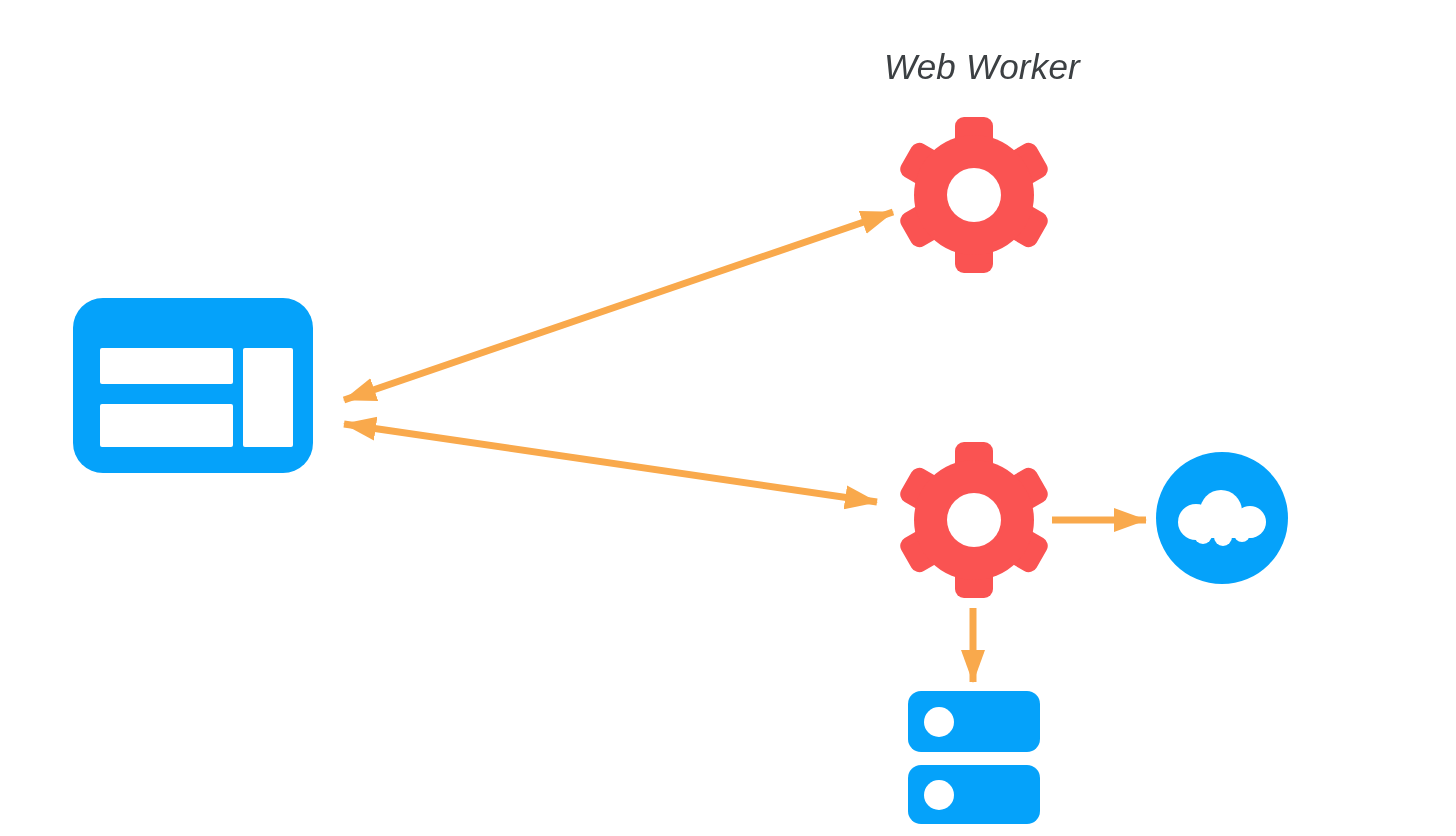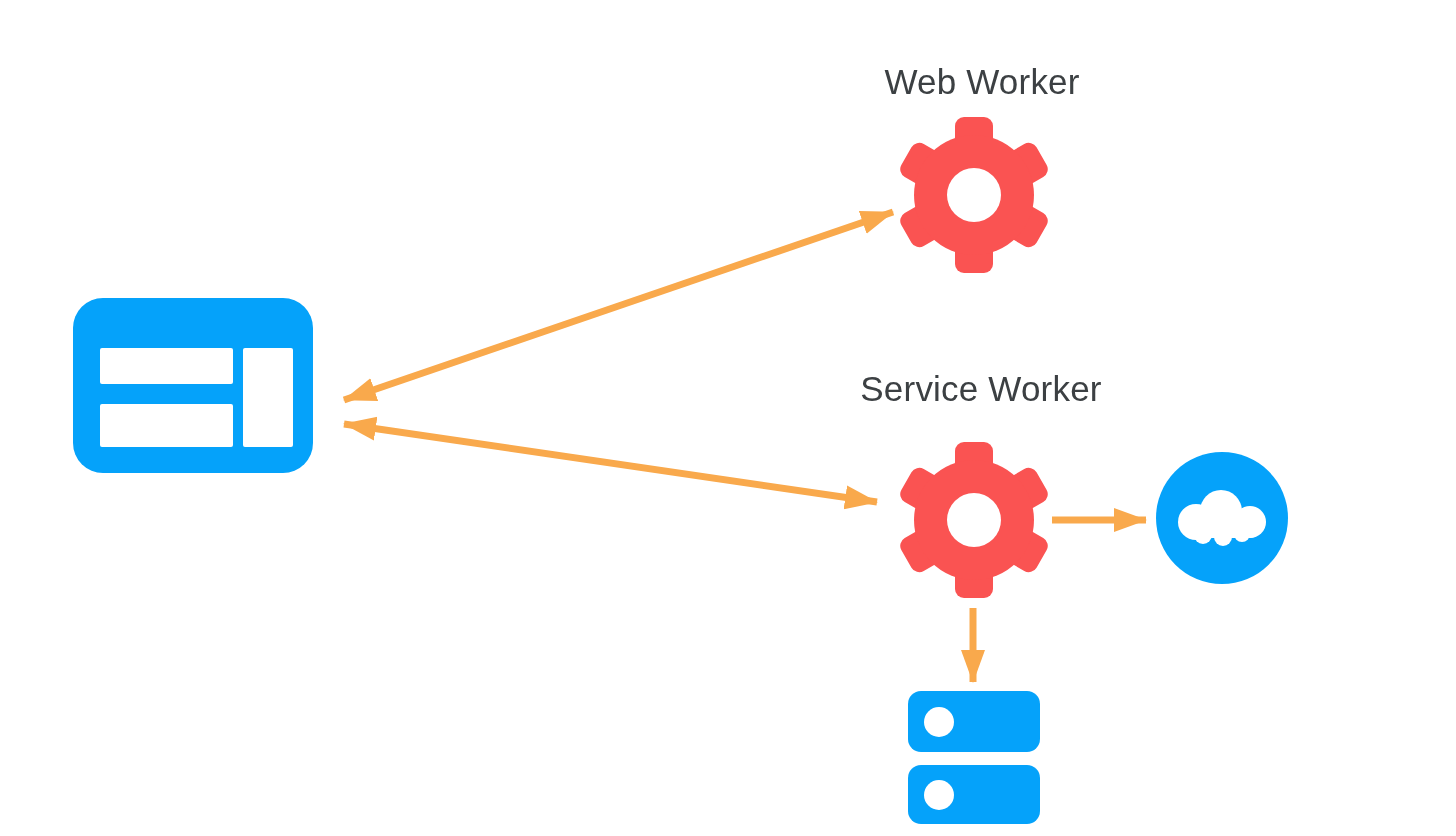--- a/index.html
+++ b/index.html
@@ -106,30 +106,29 @@
       <marker id="ah" markerUnits="userSpaceOnUse" markerWidth="36" markerHeight="28" refX="32" refY="13" orient="auto-start-reverse">
         <path class="arrowhead" d="M0,1 L33,13 L0,25 Z"></path>
       </marker>
     </defs>
     <line x1="344" y1="400" x2="893" y2="212" marker-start="url(#ah)" marker-end="url(#ah)"></line>
     <line x1="344" y1="424" x2="877" y2="502" marker-start="url(#ah)" marker-end="url(#ah)"></line>
     <line x1="1052" y1="520" x2="1146" y2="520" marker-end="url(#ah)"></line>
     <line x1="973" y1="608" x2="973" y2="682" marker-end="url(#ah)"></line>
   </svg>
 
-  <div class="node-label" style="left:982px;top:62px;">Web Worker</div>
+  <div class="node-label" style="left:982px;top:47px;font-style:italic;">Web Worker</div>
   <div class="gear gear-webworker">
     <div class="tooth-bar"></div>
     <div class="tooth-bar r60"></div>
     <div class="tooth-bar r120"></div>
     <div class="body"></div>
     <div class="hole"></div>
   </div>
 
-  <div class="node-label" style="left:981px;top:369px;">Service Worker</div>
   <div class="gear gear-serviceworker">
     <div class="tooth-bar"></div>
     <div class="tooth-bar r60"></div>
     <div class="tooth-bar r120"></div>
     <div class="body"></div>
     <div class="hole"></div>
   </div>
 
   <div class="window-icon">
     <div class="bar bar-top"></div>

